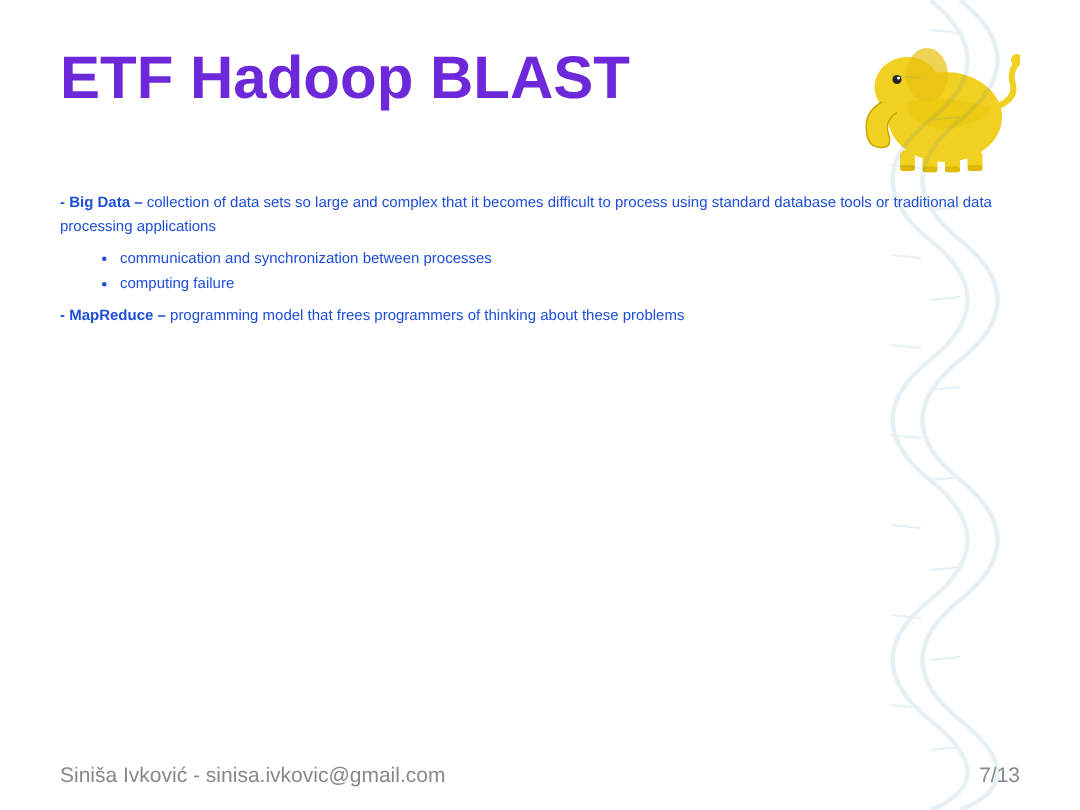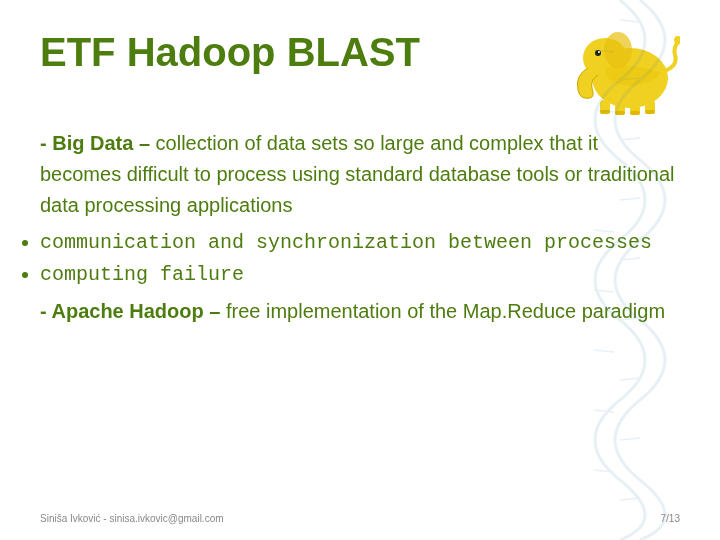--- a/index.html
+++ b/index.html
@@ -23,70 +23,70 @@
     .header {
       display: flex;
       justify-content: space-between;
       align-items: flex-start;
       margin-bottom: 18px;
     }
 
     .title {
       font-size: 40px;
       font-weight: bold;
-      color: #4d7c0f;
+      color: #6d28d9;
       line-height: 1.1;
     }
 
     .elephant-img {
       width: 110px;
       height: 90px;
       flex-shrink: 0;
       margin-top: -10px;
     }
 
     .content {
-      font-size: 20px;
-      color: #4d7c0f;
+      font-size: 10px;
+      color: #1d4ed8;
       line-height: 1.55;
     }
 
     .content p {
       margin-bottom: 4px;
     }
 
     .content .block {
       margin-bottom: 6px;
     }
 
     .bold-term {
       font-weight: bold;
     }
 
     .bullet-list {
       list-style: disc;
+      margin-left: 40px;
       margin-top: 2px;
       margin-bottom: 4px;
-      font-family: Liberation Mono, monospace;
     }
 
     .bullet-list li {
       margin-bottom: 1px;
     }
 
     .footer {
       position: absolute;
       bottom: 16px;
       left: 0;
       right: 0;
       display: flex;
       justify-content: space-between;
       align-items: center;
       padding: 0 40px;
-      font-size: 10px;
+      font-size: 14px;
       color: #888888;
     }
 
     
     .dna-bg {
       position: absolute;
       top: 0;
       right: 0;
       width: 200px;
       height: 540px;
@@ -171,26 +171,26 @@
       </p>
     </div>
 
     <div class="block">
       <ul class="bullet-list">
         <li>communication and synchronization between processes</li>
         <li>computing failure</li>
       </ul>
     </div>
 
-
     <div class="block">
       <p>
-        <span class="bold-term">- Apache Hadoop –</span><span> free implementation of the Map.Reduce paradigm</span>
+        <span class="bold-term">- MapReduce –</span><span> programming model that frees programmers of thinking about these problems</span>
       </p>
     </div>
+
 
   </div>
 
   <div class="footer">
     <span>Siniša Ivković - sinisa.ivkovic@gmail.com</span>
     <span>7/13</span>
   </div>
 
 </div>
 

